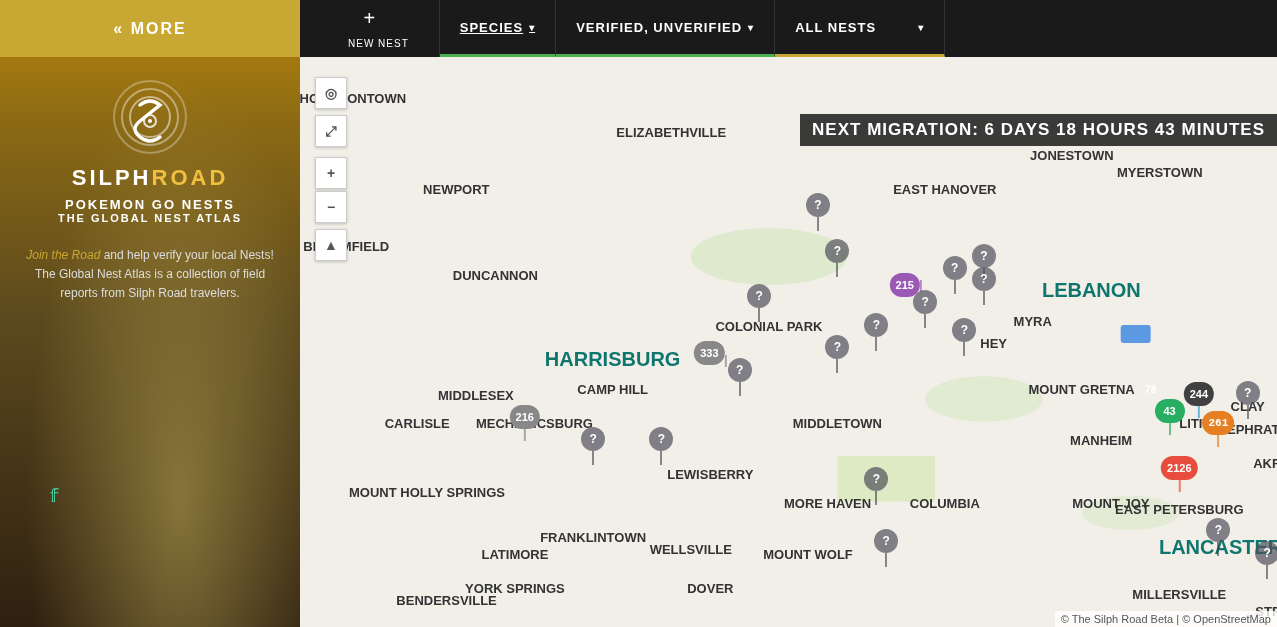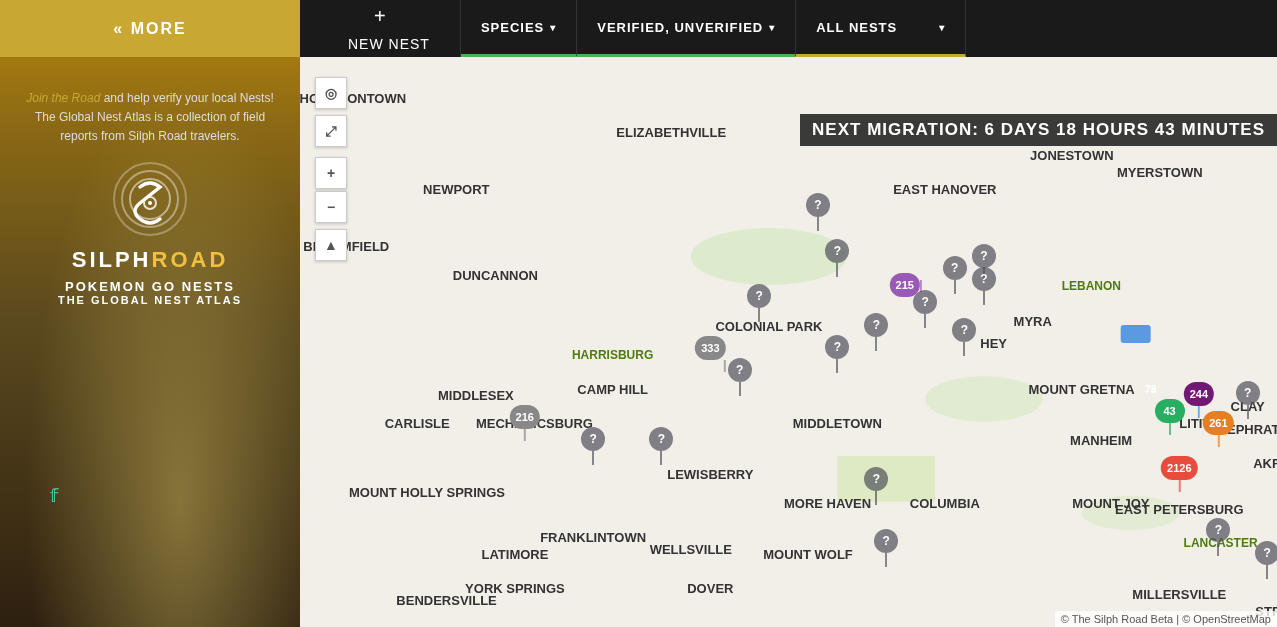--- a/index.html
+++ b/index.html
@@ -151,21 +151,21 @@
       cursor: pointer;
       color: #fff;
       border-right: 1px solid #333;
       height: 100%;
     }
     #new-nest-btn .plus {
       font-size: 20px;
       line-height: 1;
     }
     #new-nest-btn .label {
-      font-size: 14px;
+      font-size: 10px;
       letter-spacing: 1px;
       margin-top: 10px;
       padding-left: 18px;
     }
 
     .nav-btn {
       display: flex;
       align-items: center;
       padding: 0 20px;
       height: 100%;
@@ -175,21 +175,21 @@
       letter-spacing: 1px;
       font-weight: bold;
       border-right: 1px solid #333;
       position: relative;
     }
     .nav-btn .dropdown-arrow {
       margin-left: 6px;
       font-size: 10px;
     }
 
-    #species-btn { border-bottom: 3px solid #4caf50; }
+    #species-btn { border-bottom: 3px solid #4caf50; text-decoration: underline; }
     #verified-btn { border-bottom: 3px solid #4caf50; }
     #all-nests-btn { border-bottom: 3px solid #c8a832; gap: 36px; }
 
     
     #migration-banner {
       position: absolute;
       top: 57px;
       right: 0;
       background: rgba(26,26,26,0.85);
       color: #fff;
@@ -257,22 +257,22 @@
       color: #555;
       font-weight: bold;
       white-space: nowrap;
       pointer-events: none;
     }
     .map-label.city {
       font-size: 13px;
       color: #333;
     }
     .map-label.major-city {
-      font-size: 12px;
-      color: #4d7c0f;
+      font-size: 20px;
+      color: #0f766e;
       font-weight: bold;
     }
     .nest-unknown {
       width: 24px;
       height: 24px;
       border-radius: 50%;
       background: rgba(80,80,90,0.7);
       color: #fff;
       display: flex;
       align-items: center;
@@ -311,24 +311,20 @@
 <body>
 
 <div id="sidebar">
   <div id="sidebar-landscape"></div>
 
   <div id="more-button">
     <span>« MORE</span>
   </div>
 
   <div id="sidebar-content">
-    <div id="sidebar-description">
-      <span class="join-link">Join the Road</span><span> and help verify your local Nests! The Global Nest Atlas is a collection of field reports from Silph Road travelers.</span>
-    </div>
-
     <div id="logo-container">
 
       <svg id="logo-icon" viewBox="0 0 80 80">
 
         <circle cx="40" cy="40" r="36" fill="none" stroke="rgba(255,255,255,0.3)" stroke-width="2"></circle>
         <circle cx="40" cy="40" r="28" fill="none" stroke="rgba(255,255,255,0.4)" stroke-width="2"></circle>
         <circle cx="40" cy="40" r="20" fill="none" stroke="rgba(255,255,255,0.5)" stroke-width="2"></circle>
 
         <path d="M30 28 Q40 20 50 28 Q40 36 30 44 Q20 52 30 60 Q40 68 50 60" fill="none" stroke="#fff" stroke-width="3.5" stroke-linecap="round"></path>
 
@@ -336,20 +332,24 @@
         <circle cx="40" cy="44" r="2" fill="#fff"></circle>
       </svg>
 
       <div id="logo-text">
         <div id="brand-name">
           <span class="silph">SILPH</span><span class="road">ROAD</span>
         </div>
         <div id="tagline1">POKEMON GO NESTS</div>
         <div id="tagline2">THE GLOBAL NEST ATLAS</div>
       </div>
+    </div>
+
+    <div id="sidebar-description">
+      <span class="join-link">Join the Road</span><span> and help verify your local Nests! The Global Nest Atlas is a collection of field reports from Silph Road travelers.</span>
     </div>
   </div>
 
   <div id="twitter-icon">𝕗</div>
 </div>
 
 <div id="main">
 
   <div id="navbar">
     <div id="new-nest-btn">
@@ -497,21 +497,21 @@
           <div style="width: 2px; height: 14px; background: rgba(60, 60, 70, 0.6); margin-bottom: -2px;"></div>
         </div>
         <div style="position: absolute; left: 68%; top: 49%; transform: translate(-50%, -50%); z-index: 5; display: flex; flex-direction: column; align-items: center;">
           <div class="nest-unknown">?</div>
           <div style="width: 2px; height: 14px; background: rgba(60, 60, 70, 0.6); margin-bottom: -2px;"></div>
         </div>
         <div style="position: absolute; left: 59%; top: 48%; transform: translate(-50%, -50%); z-index: 5; display: flex; flex-direction: column; align-items: center;">
           <div class="nest-unknown">?</div>
           <div style="width: 2px; height: 14px; background: rgba(60, 60, 70, 0.6); margin-bottom: -2px;"></div>
         </div>
-        <div style="position: absolute; left: 42%; top: 52%; transform: translate(-50%, -50%); z-index: 5; display: flex; flex-direction: column; align-items: flex-end;">
+        <div style="position: absolute; left: 42%; top: 52%; transform: translate(-50%, -50%); z-index: 5; display: flex; flex-direction: row; align-items: flex-end;">
           <div class="nest-numbered" style="background: rgb(136, 136, 136);">333</div>
           <div style="width: 2px; height: 12px; background: rgb(136, 136, 136); margin-bottom: -2px; opacity: 0.7;"></div>
         </div>
         <div style="position: absolute; left: 45%; top: 56%; transform: translate(-50%, -50%); z-index: 5; display: flex; flex-direction: column; align-items: center;">
           <div class="nest-unknown">?</div>
           <div style="width: 2px; height: 14px; background: rgba(60, 60, 70, 0.6); margin-bottom: -2px;"></div>
         </div>
         <div style="position: absolute; left: 37%; top: 68%; transform: translate(-50%, -50%); z-index: 5; display: flex; flex-direction: column; align-items: center;">
           <div class="nest-unknown">?</div>
           <div style="width: 2px; height: 14px; background: rgba(60, 60, 70, 0.6); margin-bottom: -2px;"></div>
@@ -530,29 +530,29 @@
         </div>
         <div style="position: absolute; left: 30%; top: 68%; transform: translate(-50%, -50%); z-index: 5; display: flex; flex-direction: column; align-items: center;">
           <div class="nest-unknown">?</div>
           <div style="width: 2px; height: 14px; background: rgba(60, 60, 70, 0.6); margin-bottom: -2px;"></div>
         </div>
         <div style="position: absolute; left: 90%; top: 73%; transform: translate(-50%, -50%); z-index: 5; display: flex; flex-direction: column; align-items: center;">
           <div class="nest-numbered" style="background: rgb(231, 76, 60);">2126</div>
           <div style="width: 2px; height: 12px; background: rgb(231, 76, 60); margin-bottom: -2px; opacity: 0.7;"></div>
         </div>
         <div style="position: absolute; left: 92%; top: 60%; transform: translate(-50%, -50%); z-index: 5; display: flex; flex-direction: column; align-items: center;">
-          <div class="nest-numbered" style="background: #701a75;">244</div>
+          <div class="nest-numbered" style="background: #404040;">244</div>
           <div style="width: 2px; height: 12px; background: rgb(52, 152, 219); margin-bottom: -2px; opacity: 0.7;"></div>
         </div>
         <div style="position: absolute; left: 89%; top: 63%; transform: translate(-50%, -50%); z-index: 5; display: flex; flex-direction: column; align-items: center;">
           <div class="nest-numbered" style="background: rgb(39, 174, 96);">43</div>
           <div style="width: 2px; height: 12px; background: rgb(39, 174, 96); margin-bottom: -2px; opacity: 0.7;"></div>
         </div>
         <div style="position: absolute; left: 94%; top: 65%; transform: translate(-50%, -50%); z-index: 5; display: flex; flex-direction: column; align-items: center;">
-          <div class="nest-numbered" style="background: rgb(230, 126, 34);">261</div>
+          <div class="nest-numbered" style="background: rgb(230, 126, 34); font-family: Liberation Mono, monospace;">261</div>
           <div style="width: 2px; height: 12px; background: rgb(230, 126, 34); margin-bottom: -2px; opacity: 0.7;"></div>
         </div>
         <div style="position: absolute; left: 97%; top: 60%; transform: translate(-50%, -50%); z-index: 5; display: flex; flex-direction: column; align-items: center;">
           <div class="nest-unknown">?</div>
           <div style="width: 2px; height: 14px; background: rgba(60, 60, 70, 0.6); margin-bottom: -2px;"></div>
         </div>
         <div style="position: absolute; left: 94%; top: 84%; transform: translate(-50%, -50%); z-index: 5; display: flex; flex-direction: column; align-items: center;">
           <div class="nest-unknown">?</div>
           <div style="width: 2px; height: 14px; background: rgba(60, 60, 70, 0.6); margin-bottom: -2px;"></div>
         </div>

